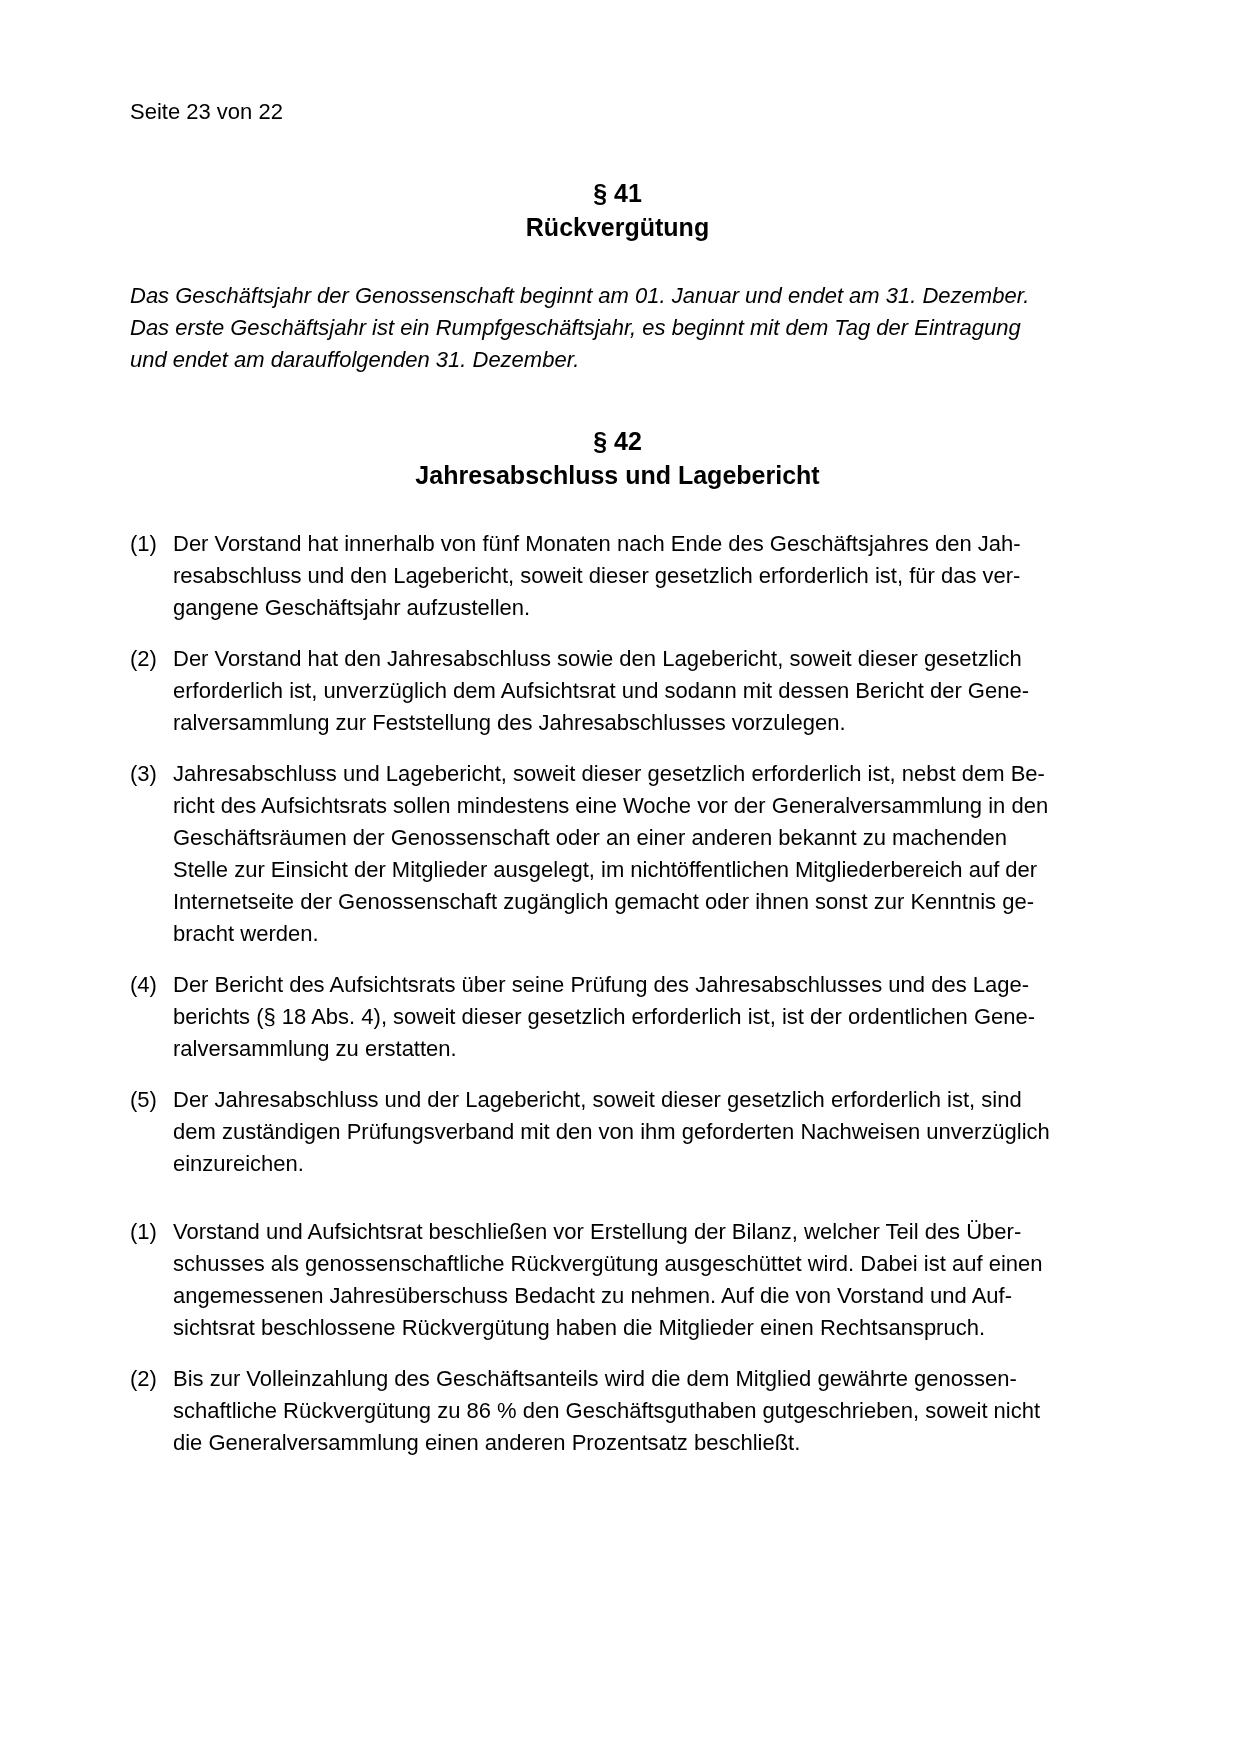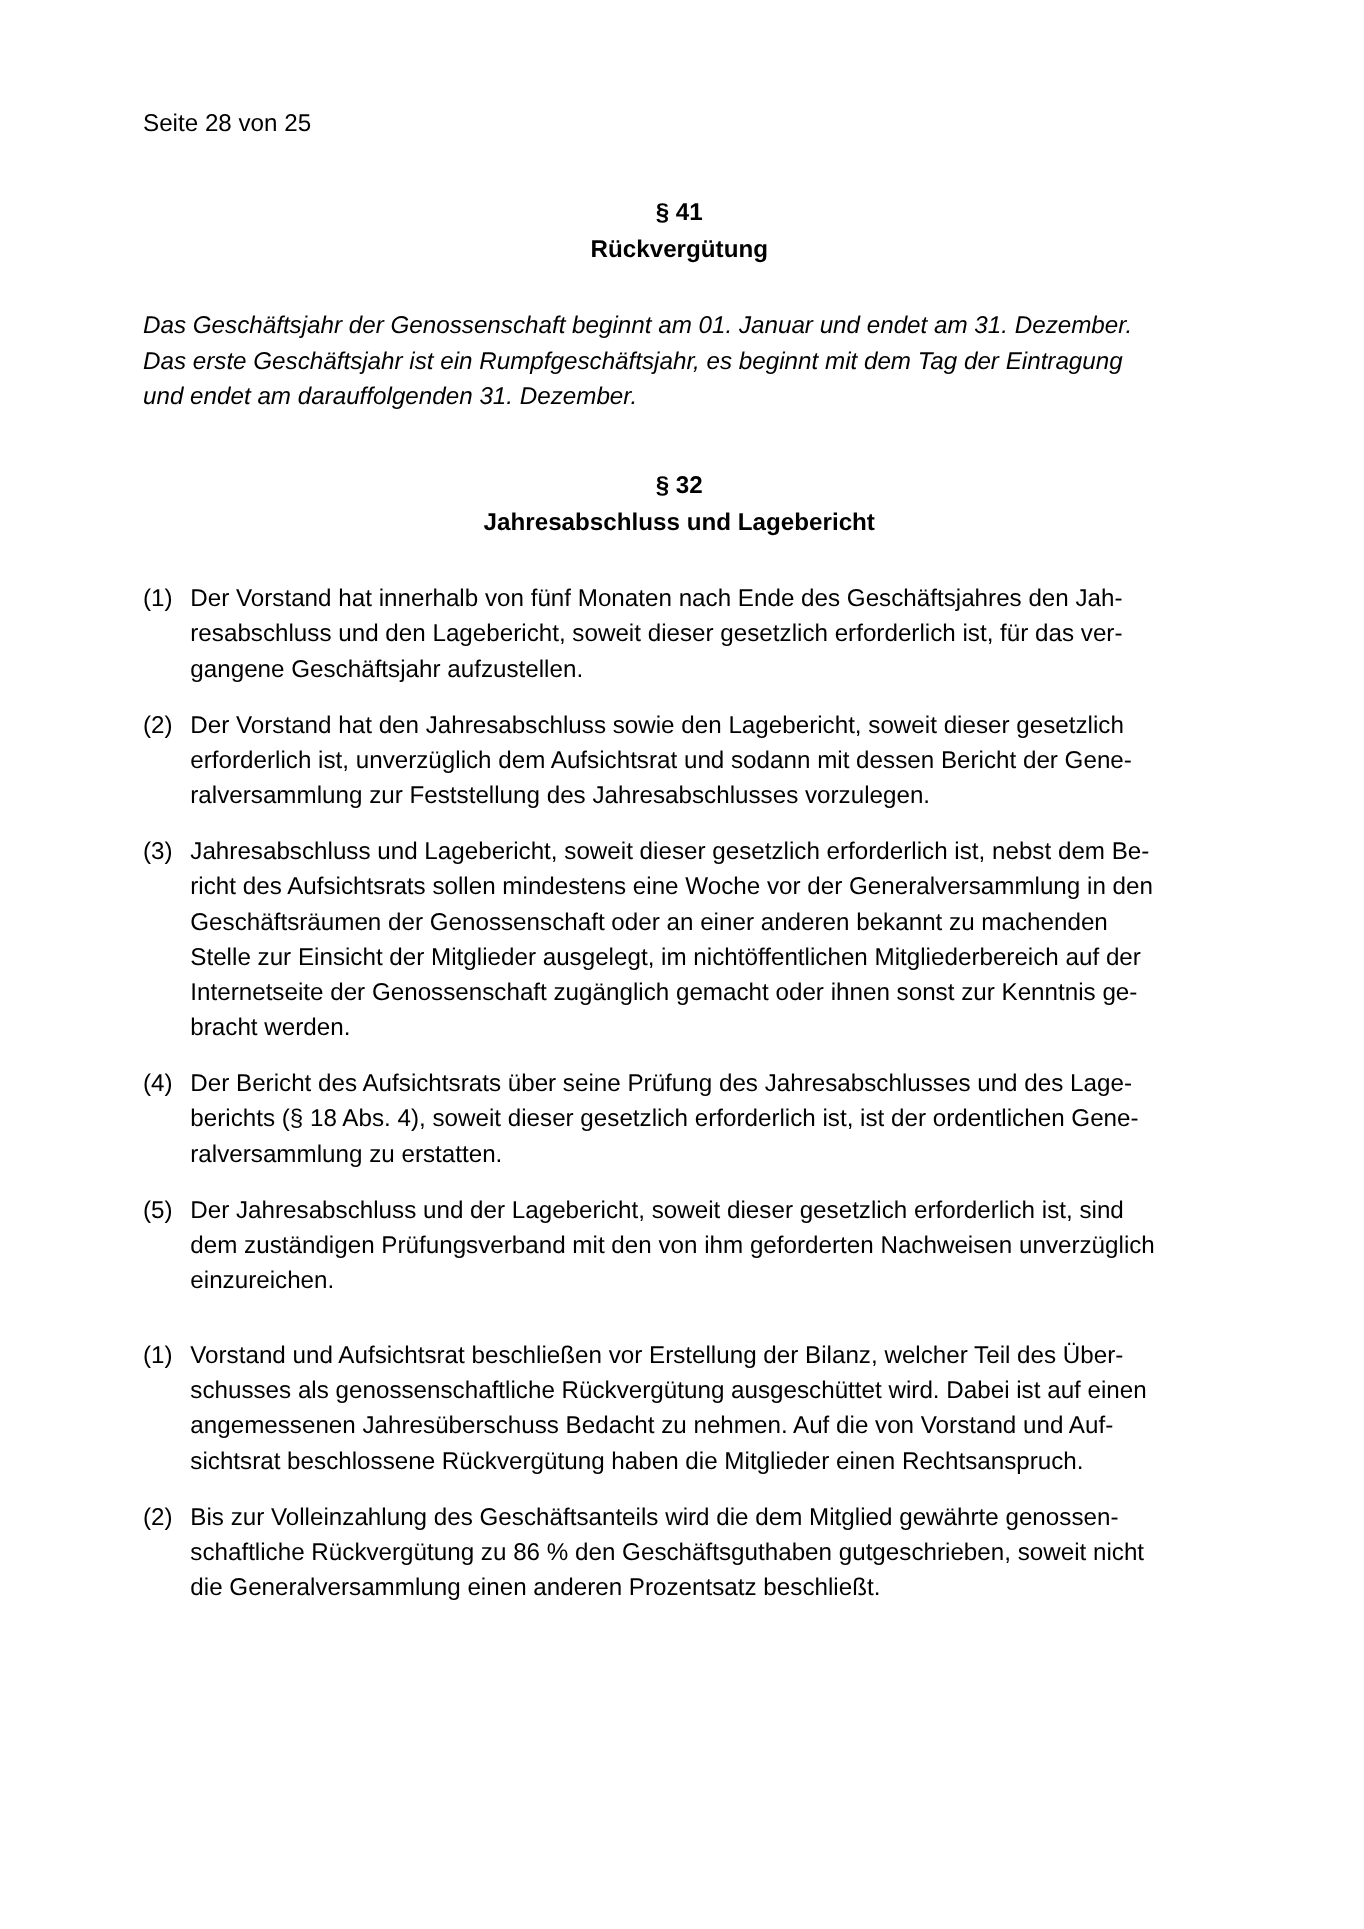--- a/index.html
+++ b/index.html
@@ -13,21 +13,21 @@
     font-size: 22px;
     line-height: 32px;
     padding: 96px 135px 0 130px;
     overflow: hidden;
   }
   .page-header {
     margin: 0 0 48px 0;
   }
   .sec-head {
     margin: 48px 0 36px 0;
-    font-size: 22px;
+    font-size: 25px;
     font-weight: bold;
     line-height: 34px;
     text-align: center;
   }
   .sec-num, .sec-title { display: block; }
   .intro {
     margin: 36px 0 0 0;
     white-space: pre-line;
     font-style: italic;
   }
@@ -42,35 +42,35 @@
   .item-text {
     flex: 1;
     white-space: pre-line;
   }
 </style>
 </head>
 <body>
 
 <div class="page">
 
-  <div class="page-header">Seite 28 von 25</div>
+  <div class="page-header">Seite 23 von 22</div>
 
   <section>
     <h2 class="sec-head">
       <span class="sec-num">§ 41</span>
       <span class="sec-title">Rückvergütung</span>
     </h2>
     <p class="intro">Das Geschäftsjahr der Genossenschaft beginnt am 01. Januar und endet am 31. Dezember.
 Das erste Geschäftsjahr ist ein Rumpfgeschäftsjahr, es beginnt mit dem Tag der Eintragung
 und endet am darauffolgenden 31. Dezember.</p>
   </section>
 
   <section>
     <h2 class="sec-head">
-      <span class="sec-num">§ 32</span>
+      <span class="sec-num">§ 42</span>
       <span class="sec-title">Jahresabschluss und Lagebericht</span>
     </h2>
     <div class="list">
       <div class="list-item">
         <span class="item-marker">(1)</span>
         <span class="item-text">Der Vorstand hat innerhalb von fünf Monaten nach Ende des Geschäftsjahres den Jah-
 resabschluss und den Lagebericht, soweit dieser gesetzlich erforderlich ist, für das ver-
 gangene Geschäftsjahr aufzustellen.</span>
       </div>
       <div class="list-item">

